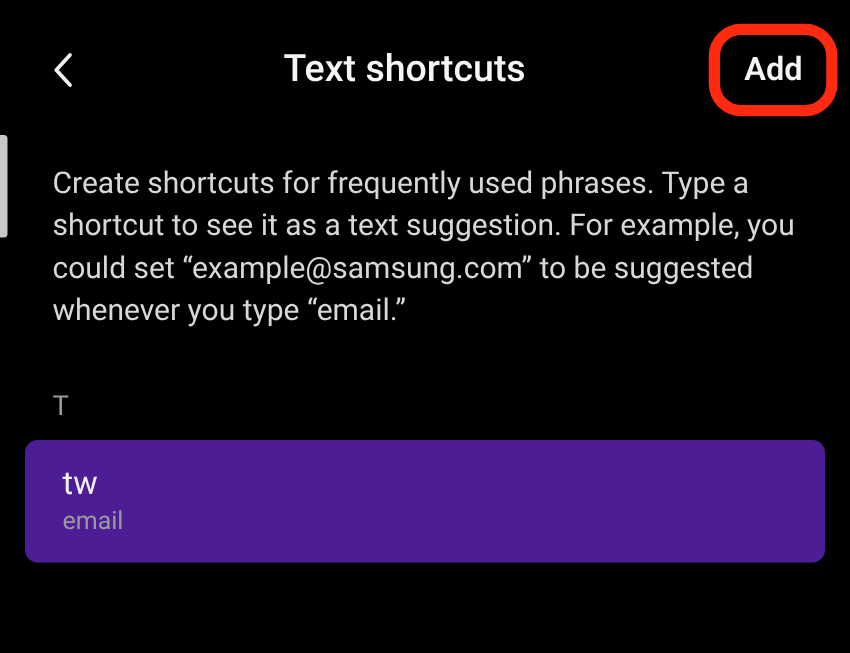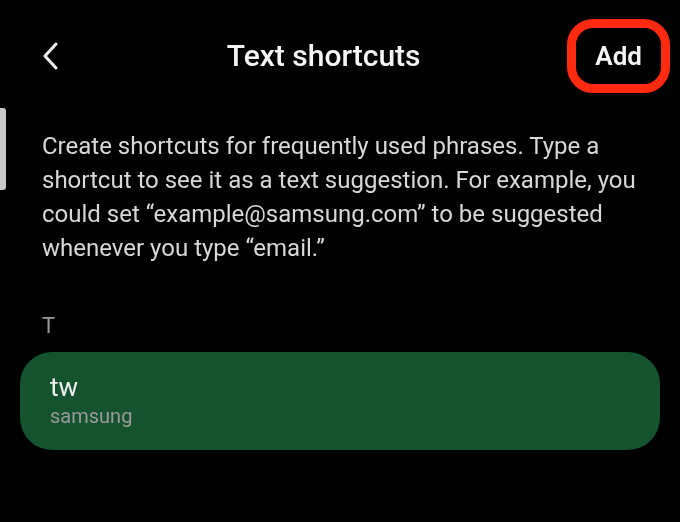--- a/index.html
+++ b/index.html
@@ -70,22 +70,22 @@
       font-weight: 400;
     }
     .section-letter {
       padding: 48px 42px 14px 42px;
       font-size: 22px;
       color: #9a9a9a;
       font-weight: 400;
     }
     .shortcut-item {
       margin: 0 20px;
-      background: #14532d;
-      border-radius: 32px;
+      background: #4c1d95;
+      border-radius: 10px;
       padding: 20px 30px 22px 30px;
       cursor: pointer;
     }
     .shortcut-key {
       font-size: 26px;
       color: #f0f0f0;
       font-weight: 400;
       margin-bottom: 2px;
     }
     .shortcut-phrase {
@@ -122,14 +122,14 @@
     </div>
   </div>
 </div>
 
 <div class="description">Create shortcuts for frequently used phrases. Type a shortcut to see it as a text suggestion. For example, you could set “example@samsung.com” to be suggested whenever you type “email.”</div>
 
 <div class="section-letter">T</div>
 
 <div class="shortcut-item">
   <div class="shortcut-key">tw</div>
-  <div class="shortcut-phrase">samsung</div>
+  <div class="shortcut-phrase">email</div>
 </div>
 
 </body></html>

